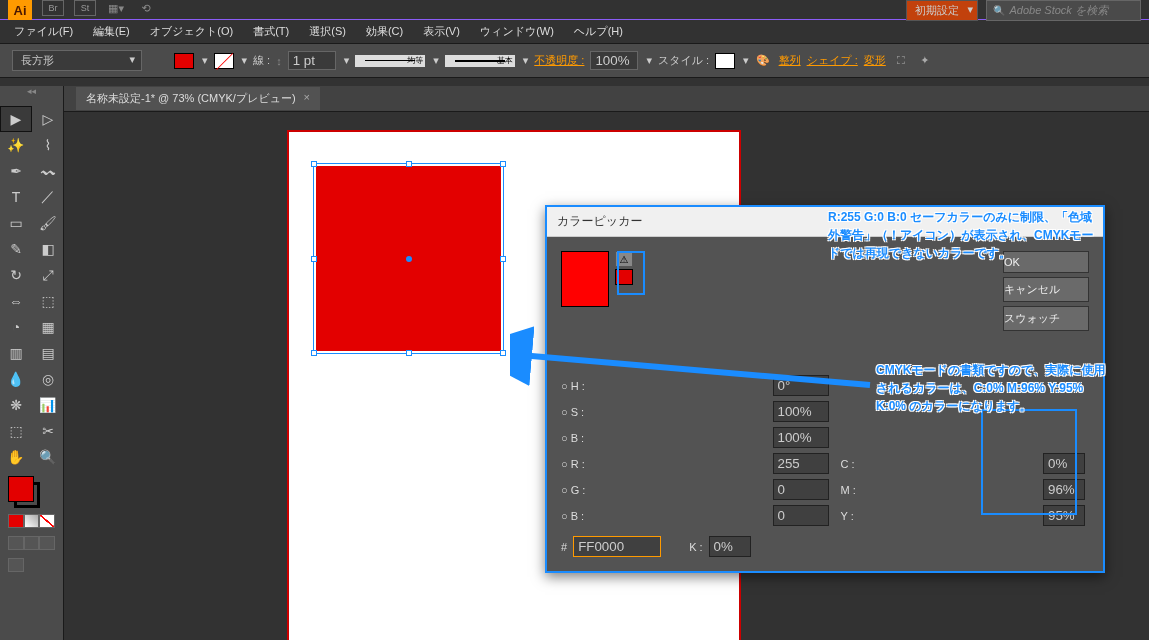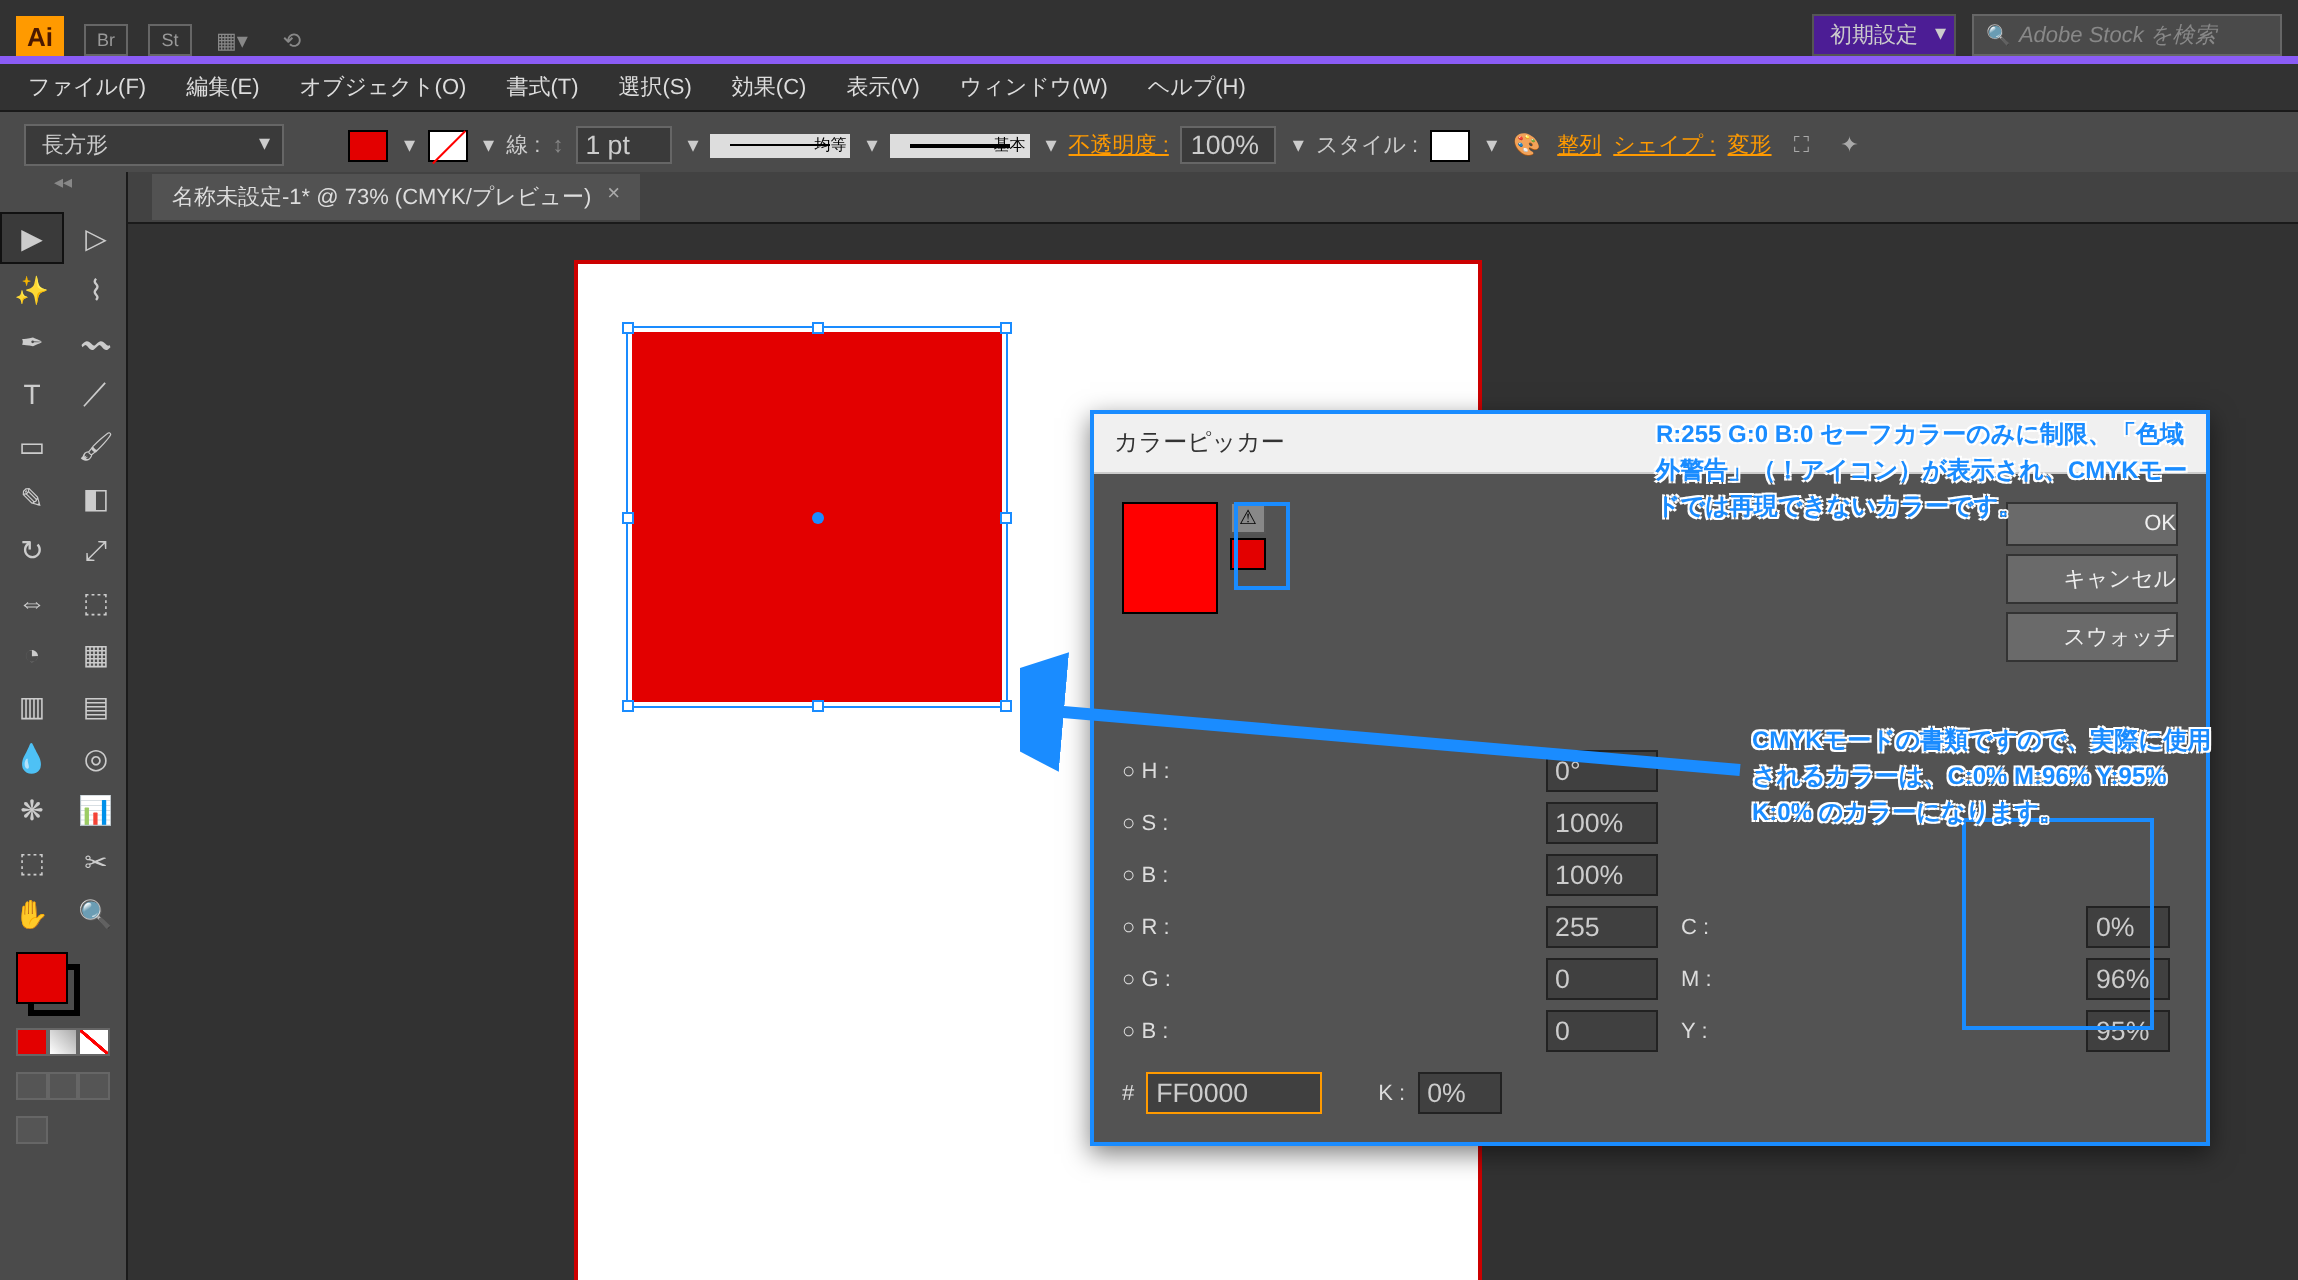--- a/index.html
+++ b/index.html
@@ -1,25 +1,25 @@
 <!DOCTYPE html>
 <html><head>
 <meta charset="utf-8">
 <style>
 * { box-sizing: border-box; margin: 0; padding: 0; }
 body { font-family: "Hiragino Kaku Gothic Pro", "Meiryo", sans-serif; font-size: 11px; background: #323232; color: #ccc; width: 1149px; height: 640px; overflow: hidden; position: relative; }
 
 
-.topbar { height: 32px; background: #323232; display: flex; align-items: flex-end; padding: 0 8px; border-bottom: 4px solid #8b5cf6; }
+.topbar { height: 20px; background: #323232; display: flex; align-items: flex-start; padding: 0 8px; border-bottom: 1px solid #8b5cf6; }
 .ai-logo { width: 24px; height: 20px; background: #ff9a00; color: #4a1800; display: flex; align-items: center; justify-content: center; font-weight: bold; font-size: 13px; margin-right: 10px; }
 .top-icons { display: flex; gap: 10px; align-items: center; }
 .top-box { border: 1px solid #666; width: 22px; height: 16px; display: flex; align-items: center; justify-content: center; font-size: 9px; color: #999; }
 .top-ctrl { width: 20px; height: 16px; display: flex; align-items: center; justify-content: center; color: #888; }
 .topbar-right { margin-left: auto; display: flex; gap: 8px; align-items: center; }
-.workspace-dd { background: #4c1d95; border: 1px solid #555; padding: 2px 18px 2px 8px; position: relative; color: #ccc; }
+.workspace-dd { background: #c2410c; border: 1px solid #555; padding: 2px 18px 2px 8px; position: relative; color: #ccc; }
 .workspace-dd::after { content: "▾"; position: absolute; right: 4px; }
 .search-box { background: #4a4a4a; border: 1px solid #666; padding: 2px 6px; width: 155px; display: flex; align-items: center; color: #888; font-style: italic; }
 .search-box::before { content: "🔍"; font-style: normal; margin-right: 4px; font-size: 10px; }
 
 
 .menubar { height: 24px; background: #323232; display: flex; align-items: center; padding: 0 4px; border-bottom: 1px solid #1a1a1a; }
 .menu-item { padding: 4px 10px; color: #ddd; cursor: default; }
 
 
 .optbar { height: 34px; background: #4b4b4b; display: flex; align-items: center; padding: 0 12px; gap: 6px; border-bottom: 1px solid #1a1a1a; font-size: 11px; }
@@ -85,21 +85,21 @@
 .cp-swatch-group { display: flex; gap: 6px; align-items: flex-start; }
 .cp-new-old { width: 48px; height: 56px; border: 1px solid #000; display: flex; flex-direction: column; }
 .cp-new-old > div { flex: 1; }
 .cp-new { background: #ff0000; }
 .cp-old { background: #ff0000; }
 .cp-warn-col { display: flex; flex-direction: column; gap: 2px; }
 .cp-warn-ico { width: 18px; height: 16px; background: #888; display: flex; align-items: center; justify-content: center; font-size: 10px; color: #000; border: 1px solid #555; }
 .cp-warn-sw { width: 18px; height: 16px; background: #e30000; border: 1px solid #000; }
 .cp-warn-box { position: absolute; left: 56px; top: 0; width: 28px; height: 44px; border: 2px solid #1a8cff; pointer-events: none; }
 .cp-btns { display: flex; flex-direction: column; gap: 4px; margin-left: auto; }
-.cp-btn { width: 86px; padding: 4px 0; background: #6a6a6a; border: 1px solid #333; color: #eee; text-align: right; font-size: 11px; }
+.cp-btn { width: 86px; padding: 4px 0; background: #6a6a6a; border: 1px solid #333; color: #eee; text-align: left; font-size: 11px; }
 .cp-values { margin-top: 10px; display: grid; grid-template-columns: auto 60px auto 46px; gap: 5px 8px; align-items: center; font-size: 11px; color: #ddd; }
 .cp-values .radio::before { content: "○ "; }
 .cp-val-in { background: #404040; border: 1px solid #222; color: #ccc; padding: 2px 4px; width: 56px; }
 .cp-val-in.sm { width: 42px; }
 .cp-hex-row { margin-top: 6px; display: flex; align-items: center; gap: 6px; font-size: 11px; color: #ddd; }
 .cp-hex-in { background: #404040; border: 1px solid #ff9a00; color: #ccc; padding: 2px 4px; width: 88px; }
 .cp-cmyk-box { position: absolute; right: 12px; bottom: 42px; width: 96px; height: 106px; border: 2px solid #1a8cff; pointer-events: none; }
 .cp-web { margin-top: 10px; color: #ccc; font-size: 11px; display: flex; align-items: center; gap: 6px; }
 .cp-web .cb { width: 11px; height: 11px; border: 1px solid #888; background: #404040; display: inline-block; }
 

